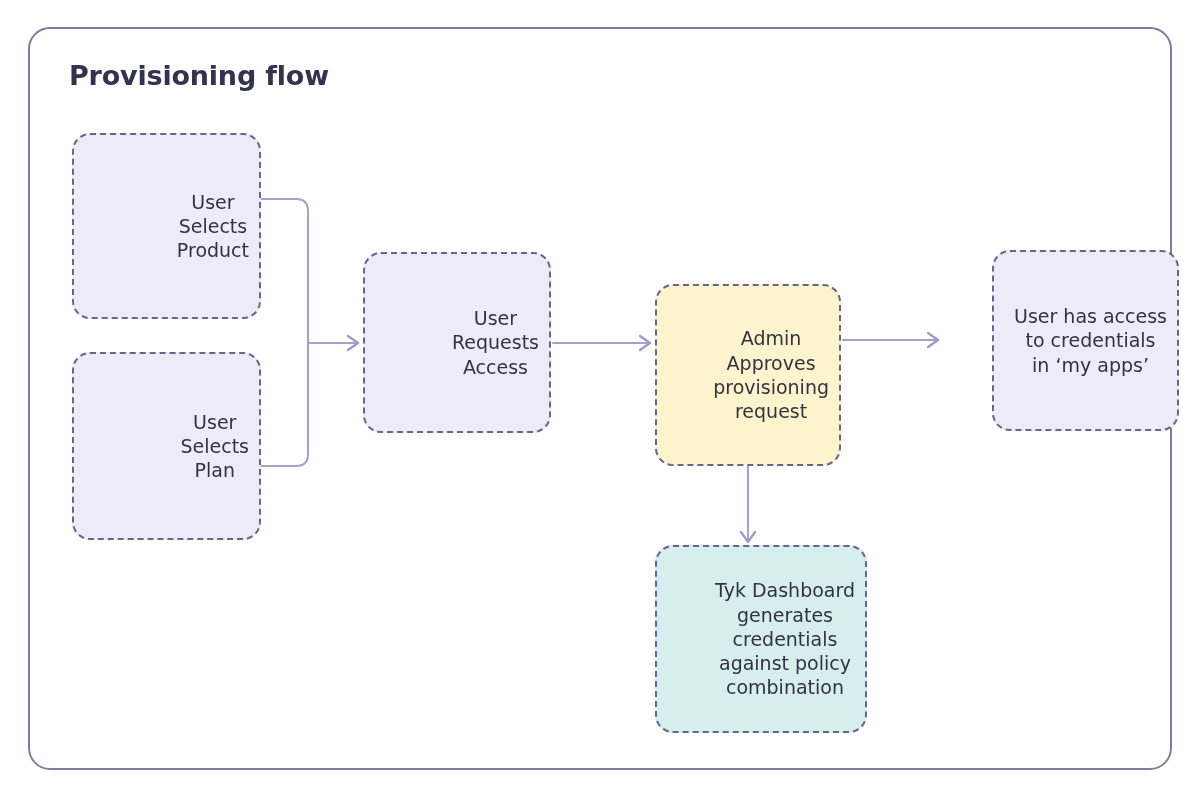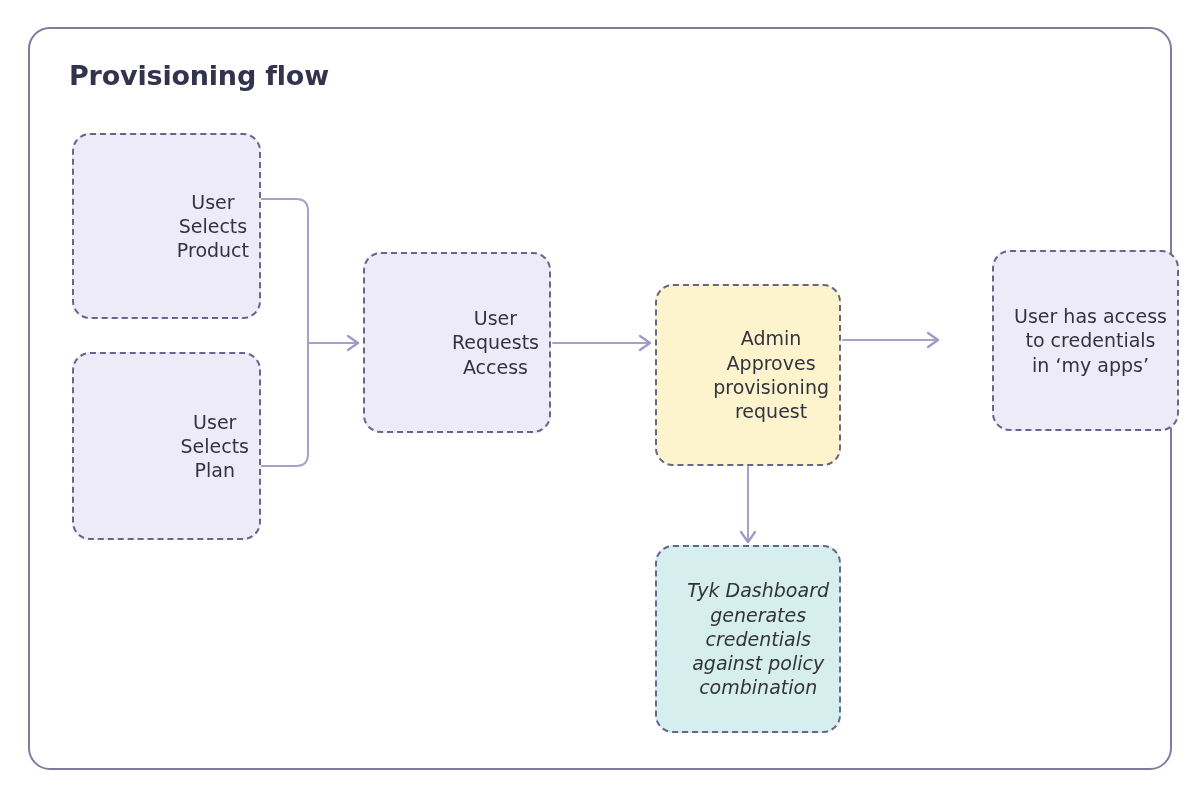--- a/index.html
+++ b/index.html
@@ -59,21 +59,21 @@
   .node-teal     { background: #d6eeee; }
 
   .node .node-label { display: block; white-space: pre-line; }
 
   
   #node-user-selects-product { left: 72px;  top: 133px; width: 189px; height: 186px; }
   #node-user-selects-plan    { left: 72px;  top: 352px; width: 189px; height: 188px; }
   #node-user-requests-access { left: 363px; top: 252px; width: 188px; height: 181px; }
   #node-admin-approves       { left: 655px; top: 250px; width: 186px; height: 182px; margin-top: 34px; }
   #node-user-has-access      { left: 992px; top: 250px; width: 187px; height: 181px; }
-  #node-tyk-dashboard        { left: 655px; top: 545px; width: 186px; height: 188px; font-style: italic; }
+  #node-tyk-dashboard        { left: 655px; top: 545px; width: 212px; height: 188px; }
 
   svg.connectors {
     position: absolute;
     left: 0;
     top: 0;
     width: 1201px;
     height: 800px;
     pointer-events: none;
     overflow: visible;
   }

